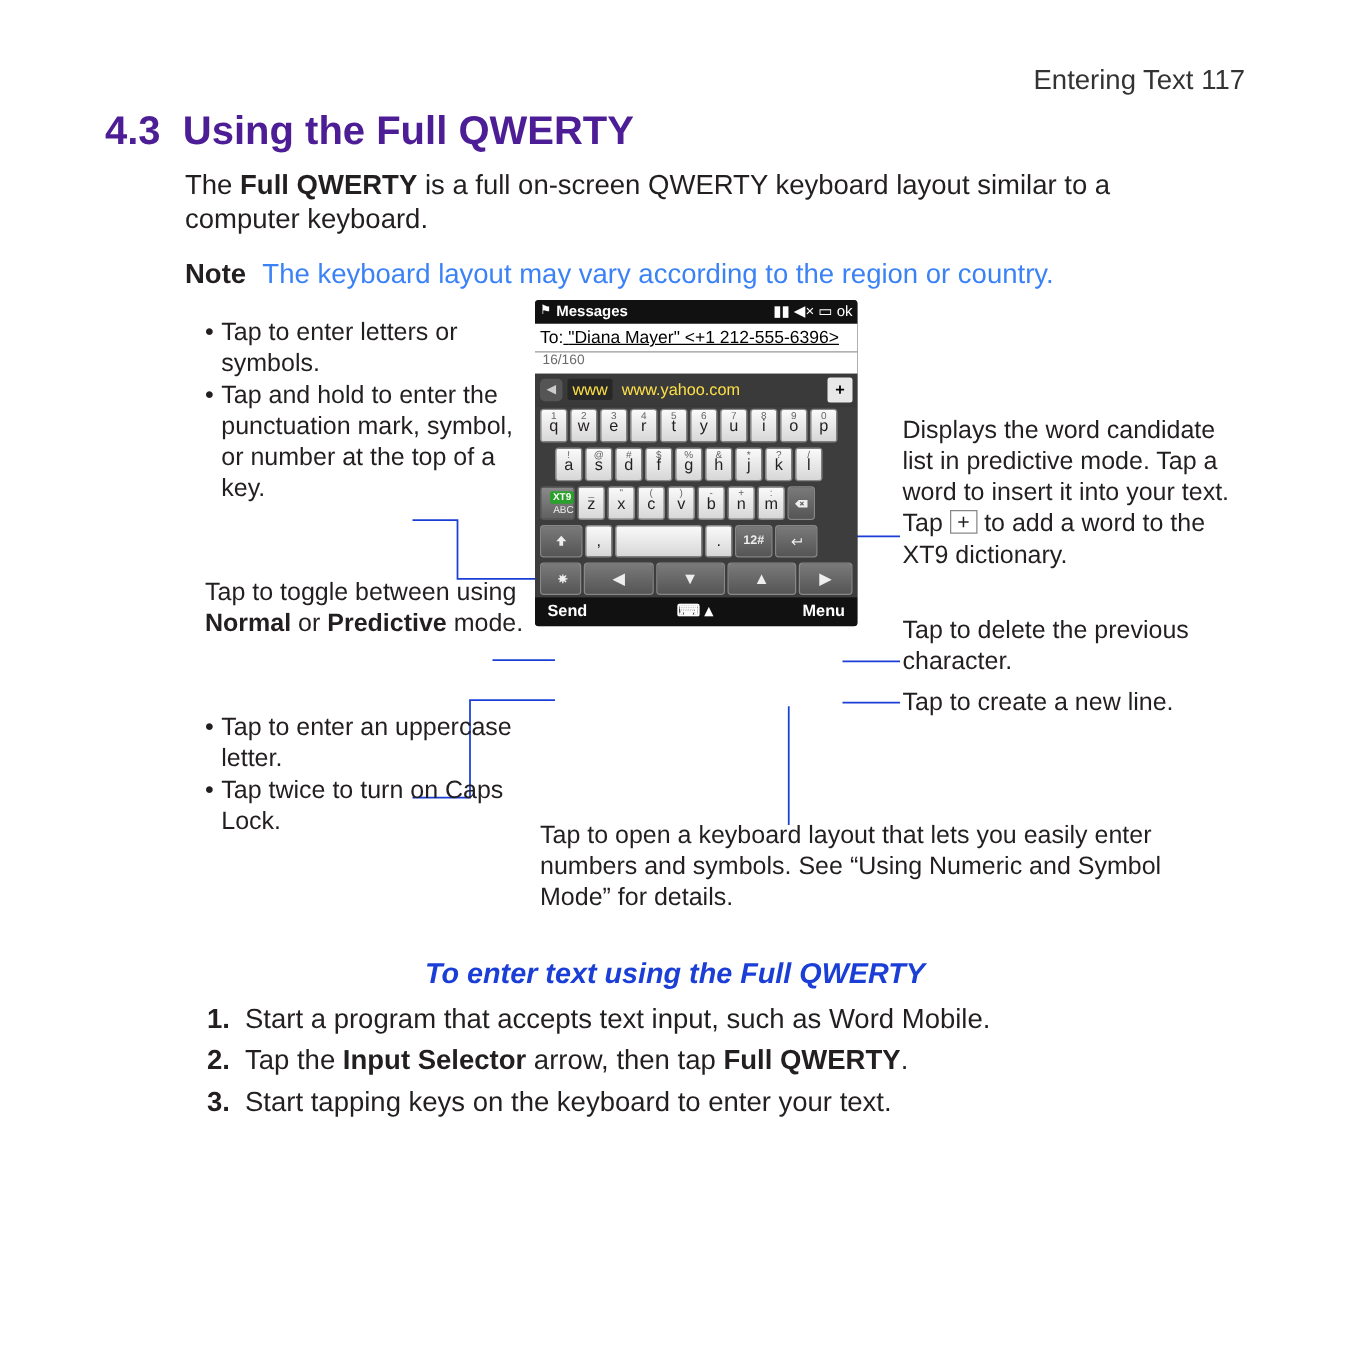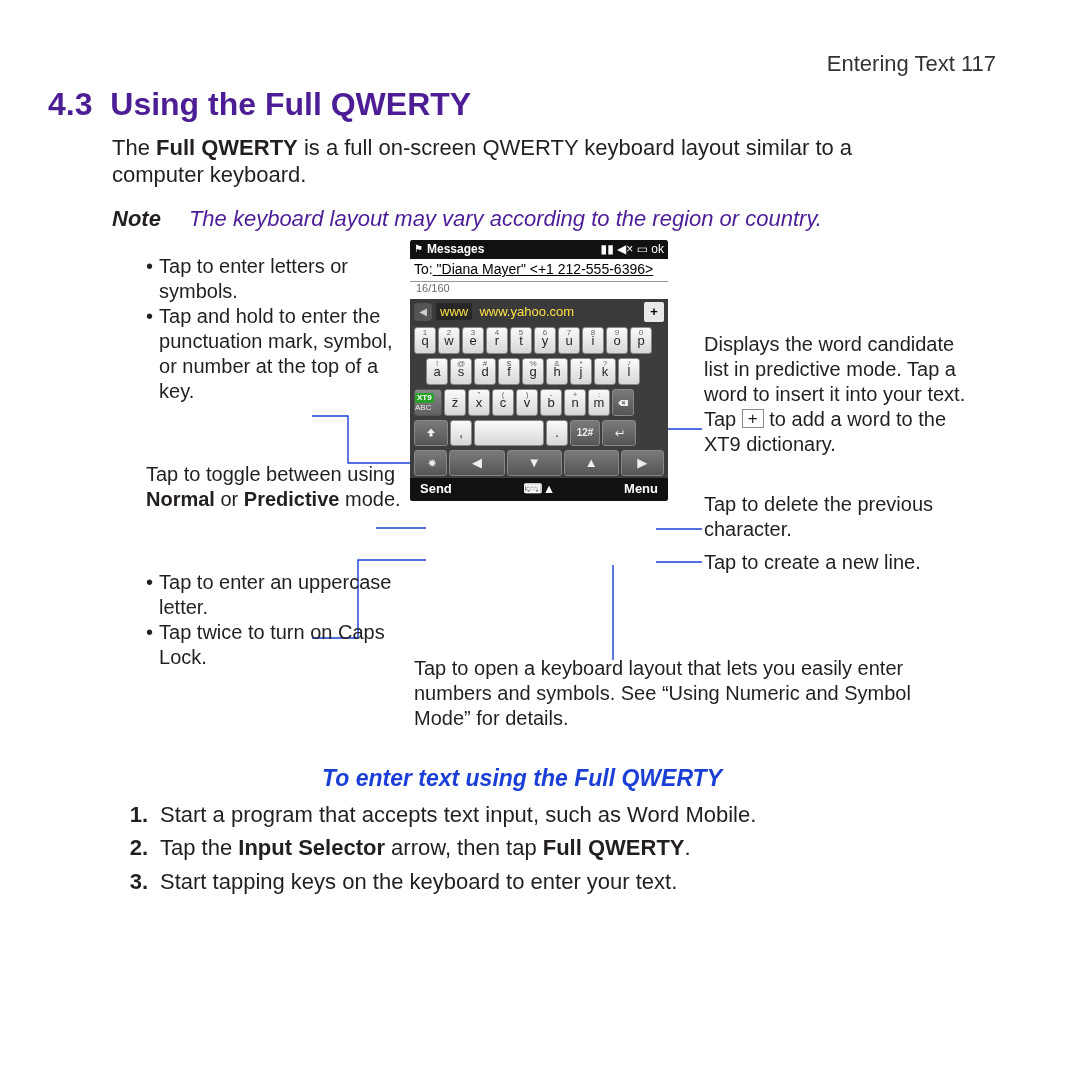--- a/index.html
+++ b/index.html
@@ -2,27 +2,27 @@
 <html><head>
 <meta charset="utf-8">
 <style>
   * { box-sizing: border-box; margin: 0; padding: 0; }
   body {
     font-family: "Segoe UI", "Myriad Pro", "Helvetica Neue", Arial, sans-serif;
     background: #fff; color: #231f20;
     width: 1080px; height: 1080px; position: relative;
     font-size: 22px; line-height: 1.25;
   }
-  .page { padding: 50px 84px 0 48px; position: relative; }
+  .page { padding: 50px 84px 0 84px; position: relative; }
   .running-head { text-align: right; font-size: 22px; color: #333; margin-bottom: 6px; }
   .h2 { color: #4c1d95; font-weight: 700; font-size: 32px; margin-bottom: 10px; }
   .para { margin: 6px 64px 16px 64px; }
-  .note-row { display: flex; gap: 28px; margin: 0 64px 8px 64px; font-style: italic; }
+  .note-row { display: flex; gap: 13px; margin: 0 64px 8px 64px; }
   .note-label { font-weight: 700; }
-  .note-text { color: #4c1d95; }
+  .note-text { color: #3b82f6; }
   .diagram { position: relative; width: 912px; height: 510px; margin: 0 auto 10px auto; }
   
   .phone {
     position: absolute; left: 344px; top: 0; width: 258px; background: #2b2b2b;
     border-radius: 3px; overflow: hidden; font-size: 14px;
   }
   .statusbar { background:#111; color:#fff; display:flex; align-items:center; padding:2px 4px; font-size:12px; gap:4px;}
   .statusbar .flag{ font-size:10px;}
   .statusbar .title{ flex:1; font-weight:600;}
   .white-area { background:#fff; color:#000; }
@@ -39,21 +39,21 @@
   .badge-arrow{ width:18px; height:18px; border-radius:4px; background:#555; color:#ccc; display:flex; align-items:center; justify-content:center; font-size:10px;}
   .suggestion{ color:#fde047; font-size:13px; flex:1;}
   .suggestion .sel{ background:#272727; padding:1px 4px; border-radius:2px;}
   .plus-btn{ width:20px; height:20px; background:#e8e8e8; color:#000; display:flex; align-items:center; justify-content:center; font-weight:700; border-radius:2px; font-size:13px;}
   .kbd { background:#3d3d3d; }
   .krow{ display:flex; gap:2px; padding:2px 4px; }
   .key{ width:22px; height:27px; background:linear-gradient(#fafafa,#d7d7d7); border:1px solid #888; border-radius:3px; display:flex; flex-direction:column; align-items:center; justify-content:center; font-size:13px; position:relative;}
   .key .tiny{ position:absolute; top:0; font-size:8px; color:#666;}
   .key.wide{ width:34px; }
   .key.grey{ background:linear-gradient(#7a7a7a,#555); color:#eee;}
-  .xt9{ width:28px; height:27px; background:linear-gradient(#8a8a8a,#606060); border:1px solid #555; border-radius:3px; display:flex; flex-direction:column; align-items:flex-start; justify-content:center;}
+  .xt9{ width:28px; height:27px; background:linear-gradient(#8a8a8a,#606060); border:1px solid #555; border-radius:3px; display:flex; flex-direction:column; align-items:flex-end; justify-content:center;}
   .xt9 .top{ background:#2aa12a; color:#fff; font-size:8px; font-weight:700; padding:0 2px; border-radius:2px; line-height:1.2;}
   .xt9 .bot{ color:#eee; font-size:8px;}
   .key.back svg, .key svg{ width:12px; height:12px; fill:#333;}
   .key.grey svg{ fill:#eee;}
   .bottomrow{ display:flex; gap:2px; padding:2px 4px;}
   .bottomrow .key{ height:26px;}
   .softkeys{ background:#111; color:#fff; display:flex; justify-content:space-between; align-items:center; padding:3px 10px; font-size:13px; font-weight:600;}
   .softkeys .kbd-icon{ font-size:13px;}
   
   .callout { position:absolute; font-size:20px; line-height:1.25; color:#231f20;}

